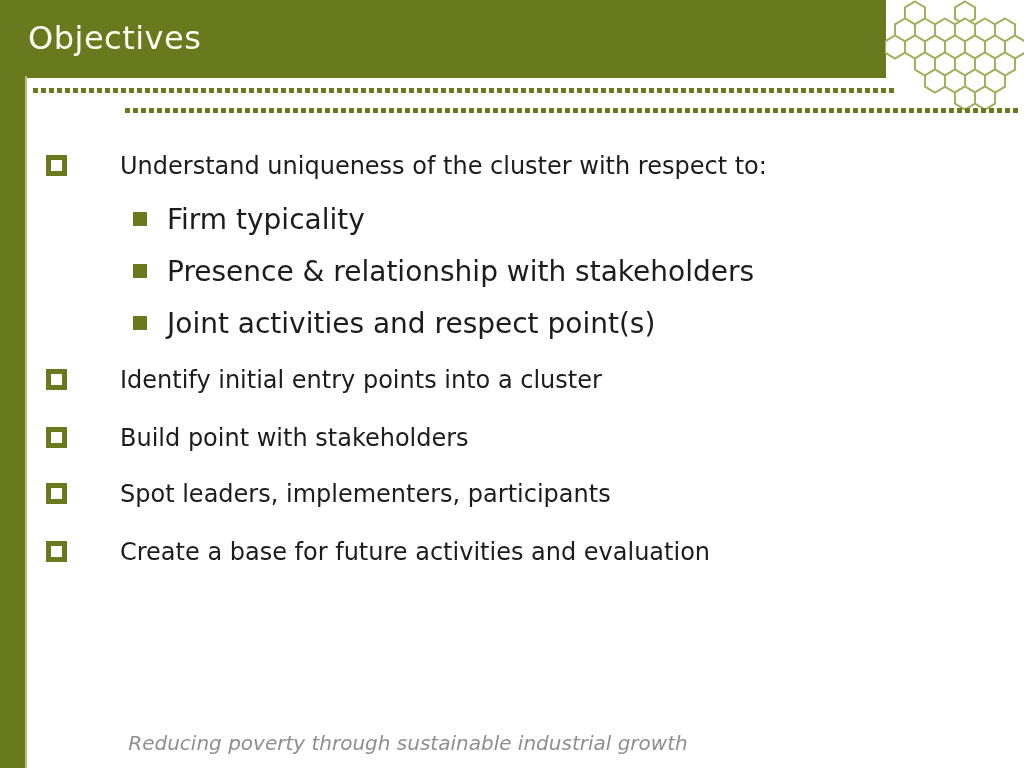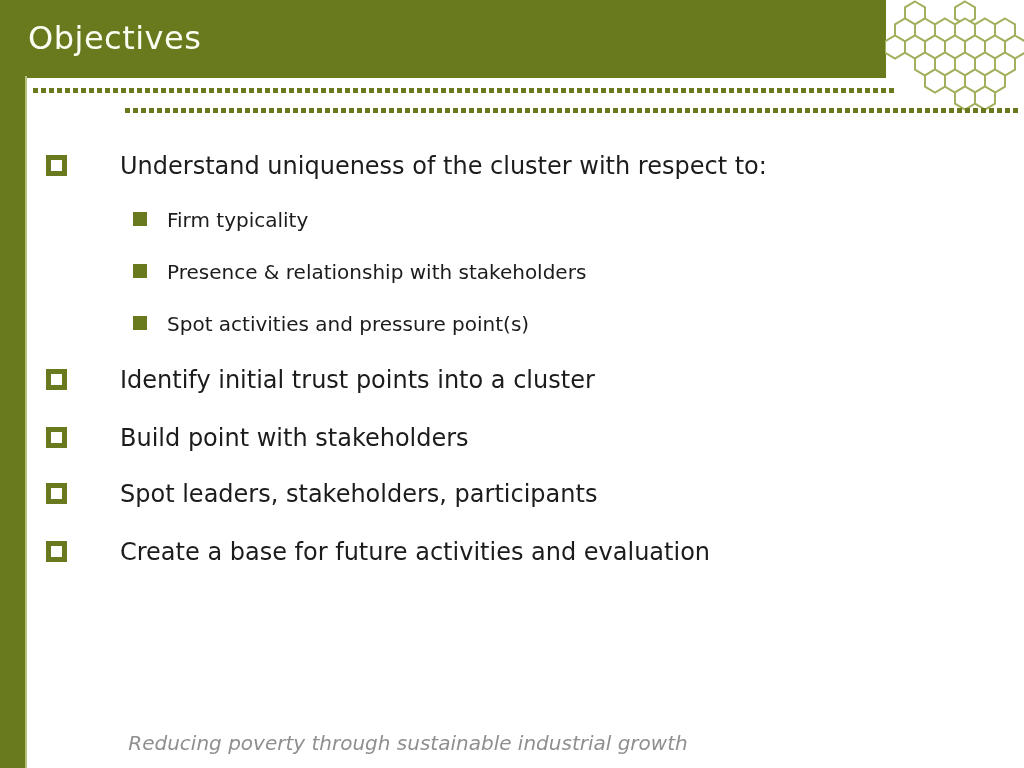--- a/index.html
+++ b/index.html
@@ -62,21 +62,21 @@
   .row { position: absolute; }
   .row .txt {
     position: absolute;
     top: 0;
     white-space: nowrap;
     color: #1C1C1C;
   }
   .row.l1 { left: 46px; }
   .row.l1 .txt { left: 74px; font-size: 24px; line-height: 32px; }
   .row.l2 { left: 133px; }
-  .row.l2 .txt { left: 34px; font-size: 20px; line-height: 28px; }
+  .row.l2 .txt { left: 34px; font-size: 28px; line-height: 28px; }
   .bullet-open {
     position: absolute;
     left: 0; top: 5px;
     width: 21px; height: 21px;
     border: 5px solid #687A1D;
     background: #ffffff;
   }
   .bullet-filled {
     position: absolute;
     left: 0; top: 6px;
@@ -146,36 +146,36 @@
     <span class="txt">Firm typicality</span>
   </div>
 
   <div class="row l2" style="top:258px">
     <span class="bullet-filled"></span>
     <span class="txt">Presence &amp; relationship with stakeholders</span>
   </div>
 
   <div class="row l2" style="top:310px">
     <span class="bullet-filled"></span>
-    <span class="txt">Spot activities and pressure point(s)</span>
+    <span class="txt">Joint activities and respect point(s)</span>
   </div>
 
   <div class="row l1" style="top:364px">
     <span class="bullet-open"></span>
-    <span class="txt">Identify initial trust points into a cluster</span>
+    <span class="txt">Identify initial entry points into a cluster</span>
   </div>
 
   <div class="row l1" style="top:422px">
     <span class="bullet-open"></span>
     <span class="txt">Build point with stakeholders</span>
   </div>
 
   <div class="row l1" style="top:478px">
     <span class="bullet-open"></span>
-    <span class="txt">Spot leaders, stakeholders, participants</span>
+    <span class="txt">Spot leaders, implementers, participants</span>
   </div>
 
   <div class="row l1" style="top:536px">
     <span class="bullet-open"></span>
     <span class="txt">Create a base for future activities and evaluation</span>
   </div>
 
   <div class="footer">Reducing poverty through sustainable industrial growth</div>
 
 </div>

